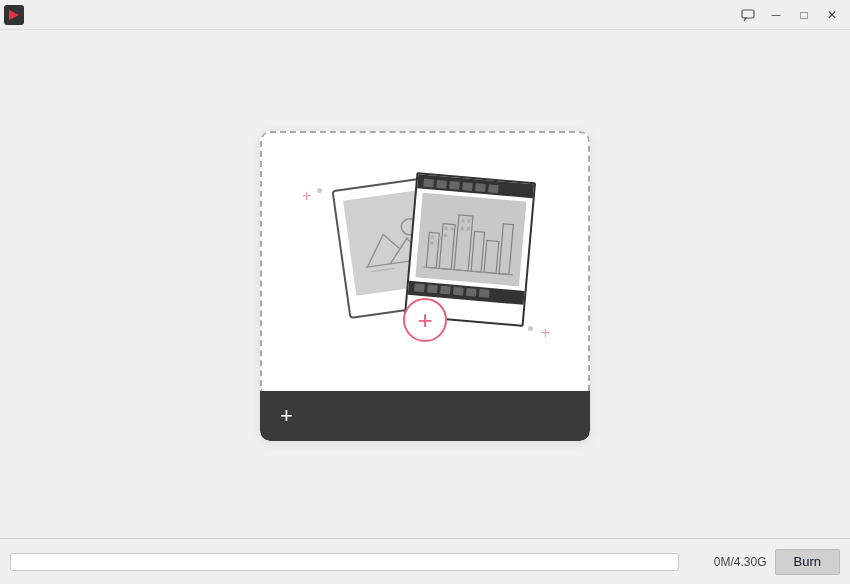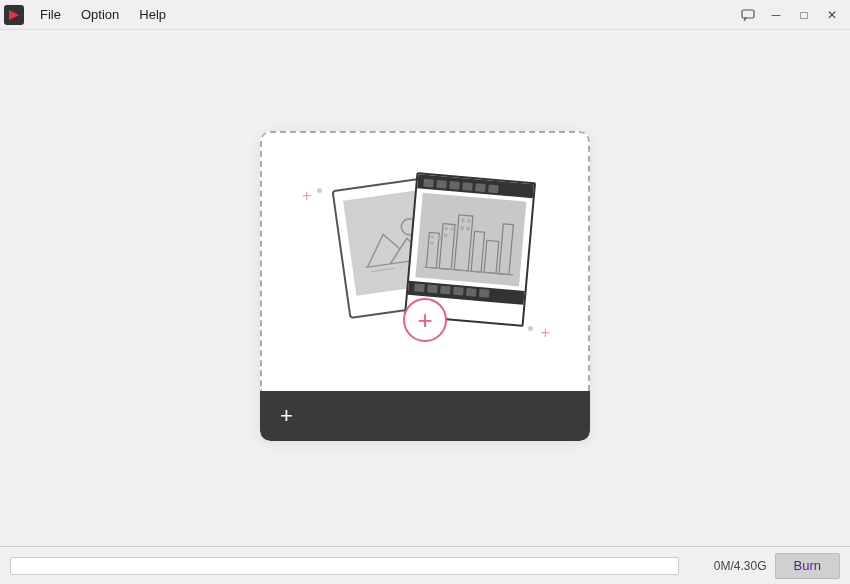--- a/index.html
+++ b/index.html
@@ -224,21 +224,21 @@
       color: #f0f0f0;
       font-size: 15px;
     }
 
     
     .status-bar {
       position: absolute;
       bottom: 0;
       left: 0;
       right: 0;
-      height: 38px;
+      height: 46px;
       background: #f0f0f0;
       border-top: 1px solid #ccc;
       display: flex;
       align-items: center;
       padding: 0 10px;
       gap: 8px;
     }
 
     .progress-bar-track {
       flex: 1;
@@ -282,46 +282,41 @@
       cursor: pointer;
     }
 
     .burn-btn {
       background: #d0d0d0;
       border: 1px solid #bbb;
       border-radius: 2px;
       height: 26px;
       padding: 0 18px;
       font-size: 13px;
-      color: #4c1d95;
+      color: #0f172a;
       cursor: pointer;
     }
 
     
     .mountain-svg, .city-svg {
       opacity: 0.85;
     }
   </style>
 </head>
 <body>
 
 <div class="title-bar">
 
   <div class="title-bar-logo">
     <svg width="20" height="20" viewBox="0 0 20 20">
       <rect width="20" height="20" rx="3" fill="#333"></rect>
       <polygon points="5,5 15,10 5,15" fill="#e8304a"></polygon>
     </svg>
   </div>
 
-  <div class="menu-bar">
-    <div class="menu-item">File</div>
-    <div class="menu-item">Option</div>
-    <div class="menu-item">Help</div>
-  </div>
 
   <div class="title-bar-controls">
     <button class="title-btn">
       <svg width="14" height="12" viewBox="0 0 14 12" fill="none">
         <rect x="1" y="1" width="12" height="8" rx="1.5" stroke="#555" stroke-width="1.2"></rect>
         <path d="M3 12 L5 9 H3" stroke="#555" stroke-width="1.2" fill="none"></path>
       </svg>
     </button>
     <button class="title-btn">─</button>
     <button class="title-btn">□</button>

